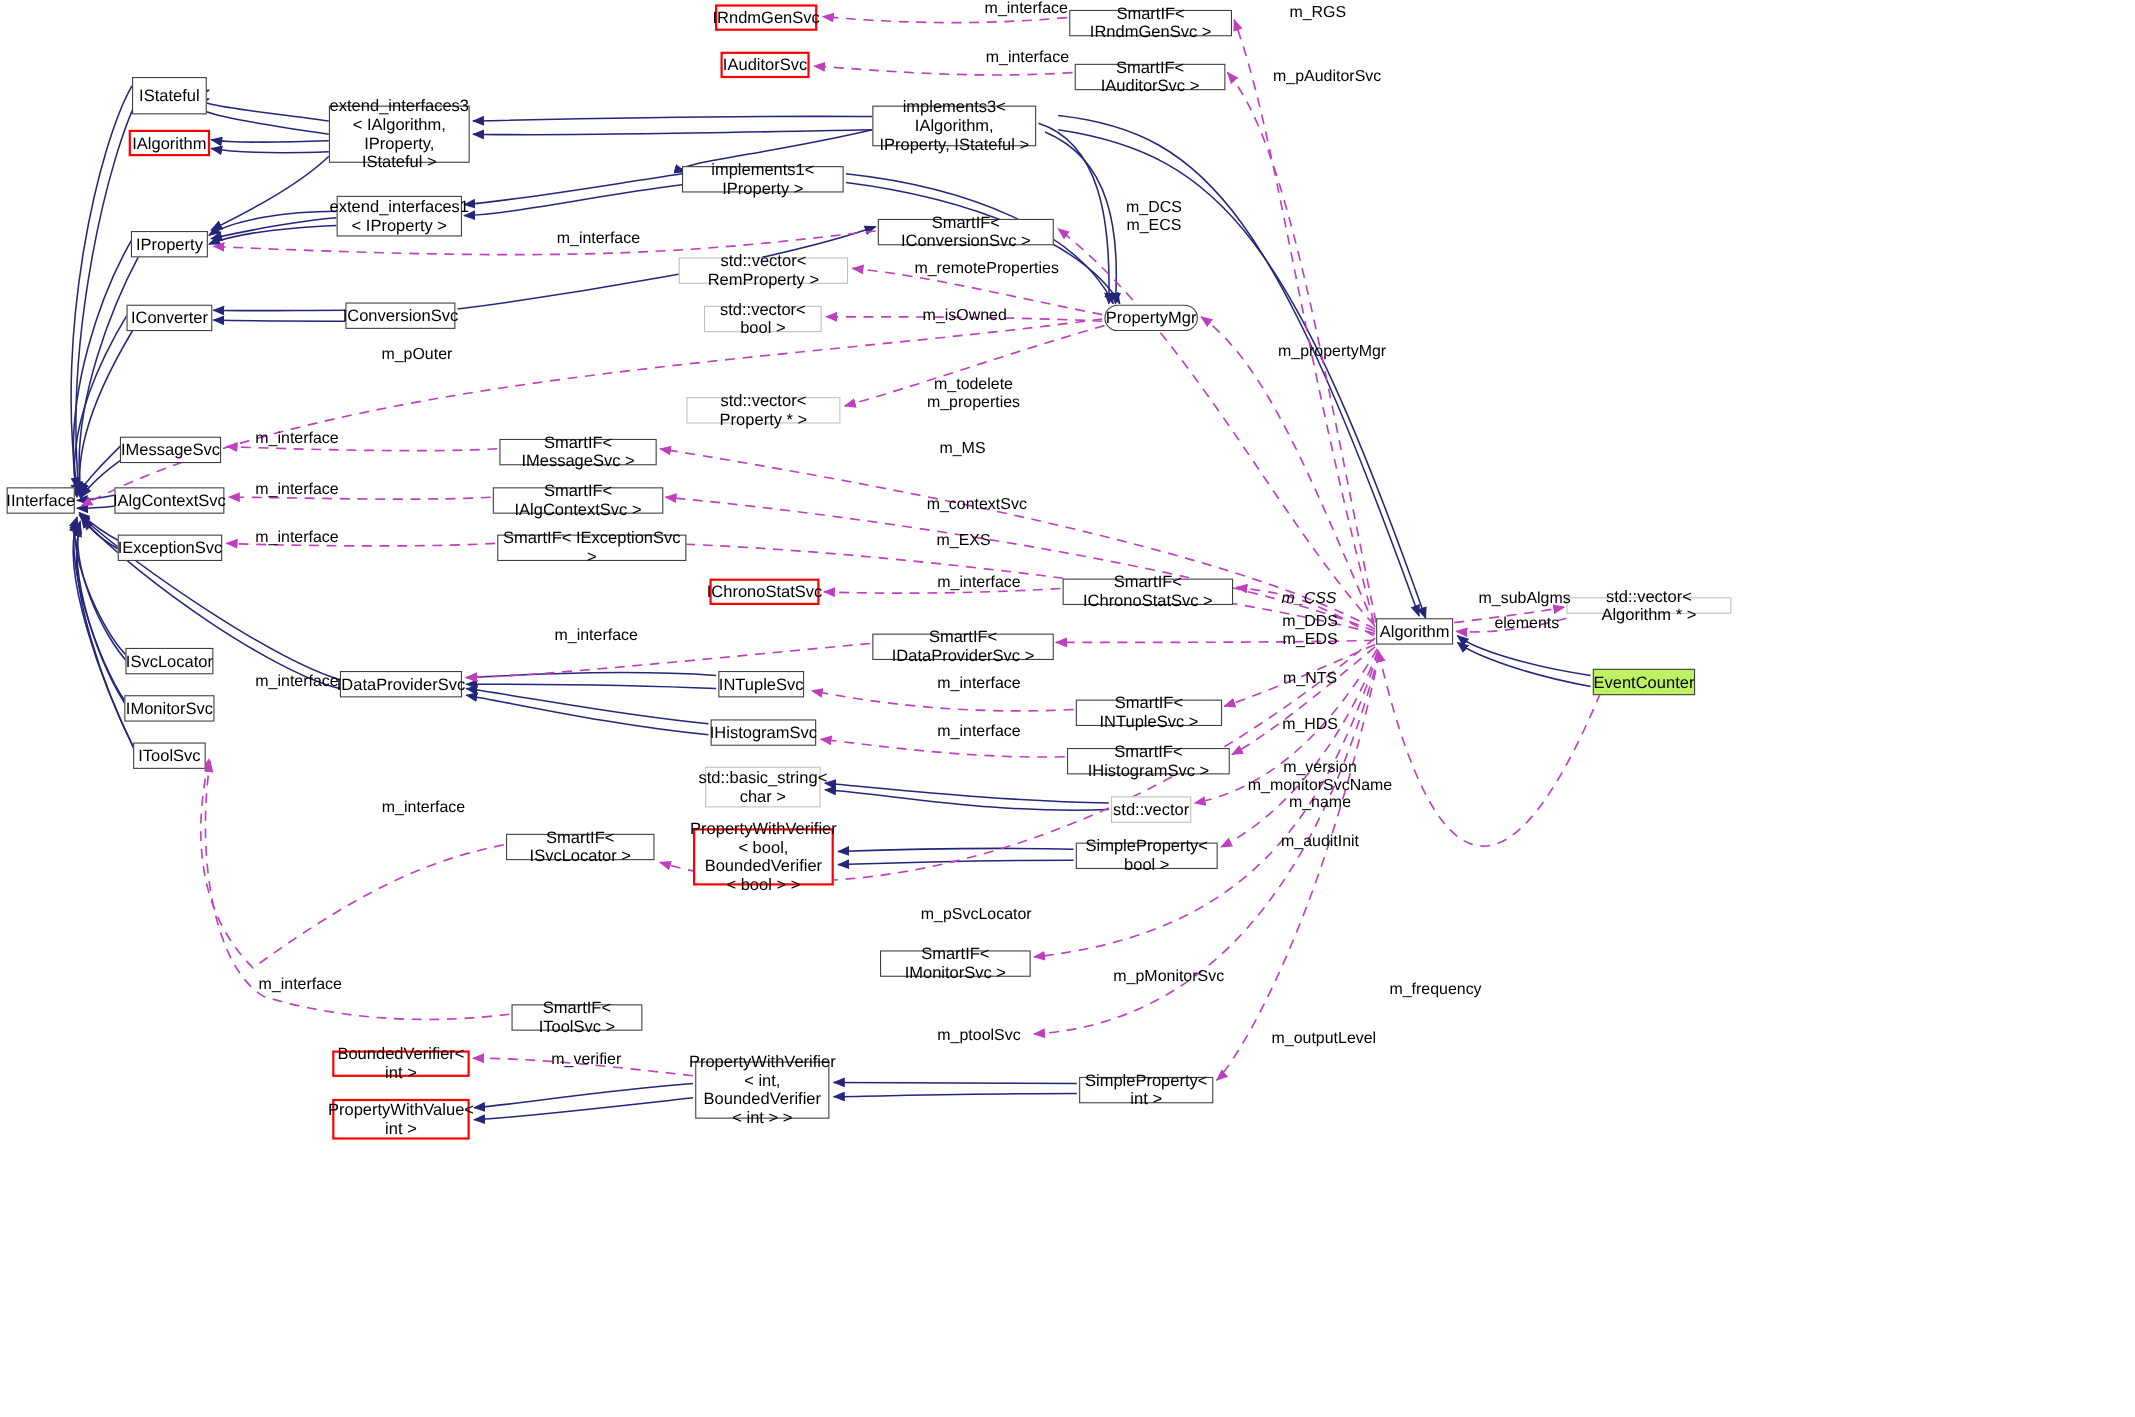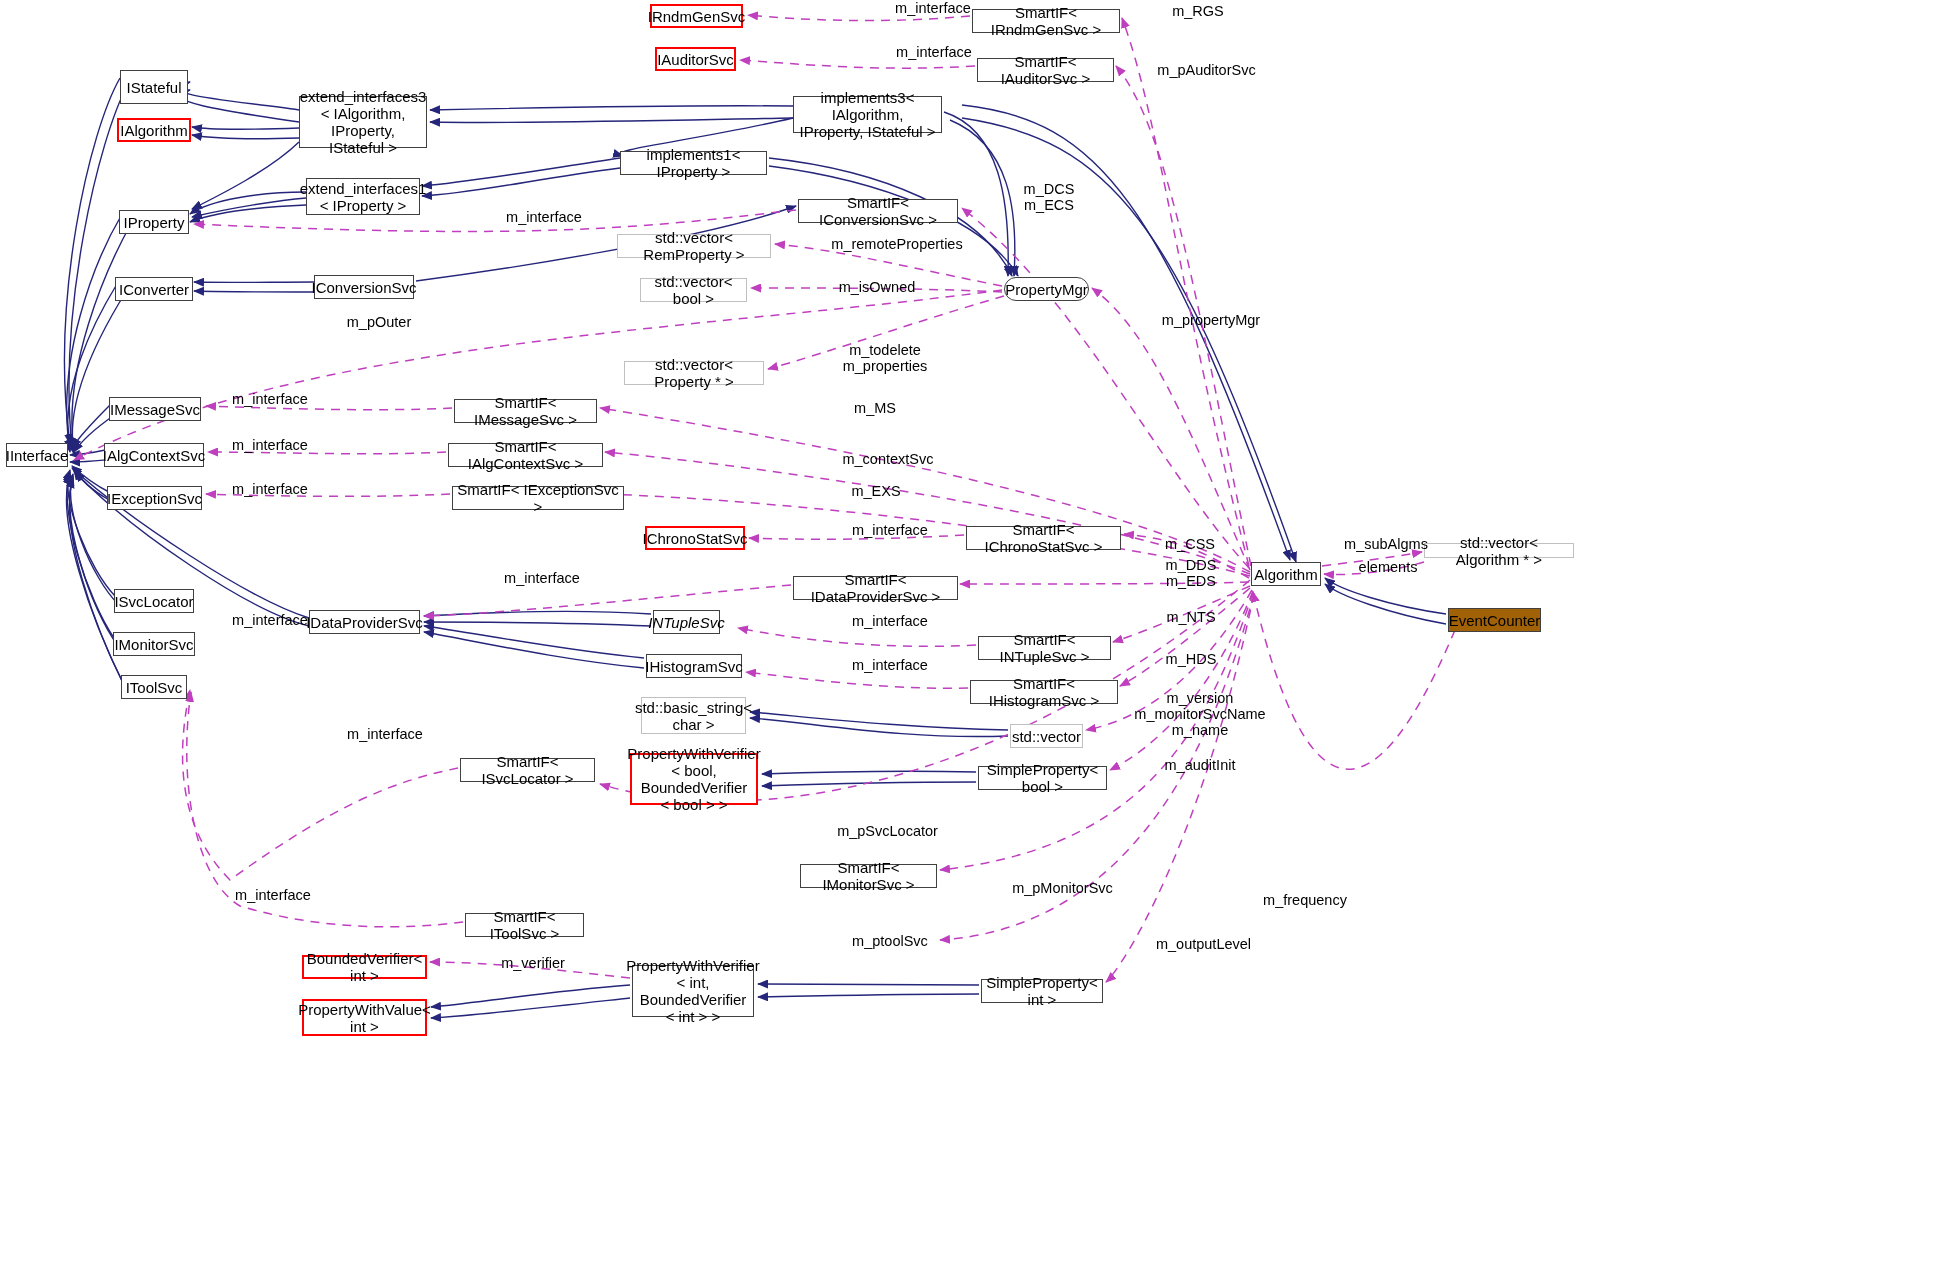--- a/index.html
+++ b/index.html
@@ -16,21 +16,21 @@
     color:#000000;
     background:#ffffff;
     border:1px solid #808080;
     white-space:pre-line;
     padding:1px 4px;
     z-index:5;
   }
   .node.solid{border:1px solid #404040;}
   .node.red{border:2px solid #ff0000;}
   .node.gray{border:1px solid #c0c0c0;background:#ffffff;color:#000;}
-  .node.current{background:#a16207;border:1px solid #404040;}
+  .node.current{background:#bef264;border:1px solid #404040;}
   .elabel{
     position:absolute;
     font-size:14.5px;
     line-height:16px;
     color:#000000;
     white-space:pre-line;
     text-align:center;
     z-index:6;
   }
 </style>
@@ -184,21 +184,21 @@
     <div class="node solid" style="left: 306px; top: 178px; width: 114px; height: 37px;">extend_interfaces1
 &lt; IProperty &gt;</div>
     <div class="node solid" style="left: 314px; top: 275px; width: 100px; height: 24px;">IConversionSvc</div>
     <div class="node solid" style="left: 309px; top: 610px; width: 111px; height: 24px;">IDataProviderSvc</div>
     <div class="node solid" style="left: 793px; top: 96px; width: 149px; height: 37px;">implements3&lt; IAlgorithm,
 IProperty, IStateful &gt;</div>
     <div class="node solid" style="left: 620px; top: 151px; width: 147px; height: 24px;">implements1&lt; IProperty &gt;</div>
     <div class="node red" style="left: 650px; top: 4px; width: 93px; height: 24px;">IRndmGenSvc</div>
     <div class="node red" style="left: 655px; top: 47px; width: 81px; height: 24px;">IAuditorSvc</div>
     <div class="node red" style="left: 645px; top: 526px; width: 100px; height: 24px;">IChronoStatSvc</div>
-    <div class="node solid" style="left: 653px; top: 610px; width: 67px; height: 24px; font-style: italic;">INTupleSvc</div>
+    <div class="node solid" style="left: 653px; top: 610px; width: 78px; height: 24px;">INTupleSvc</div>
     <div class="node solid" style="left: 646px; top: 654px; width: 96px; height: 24px;">IHistogramSvc</div>
     <div class="node solid" style="left: 972px; top: 9px; width: 148px; height: 24px;">SmartIF&lt; IRndmGenSvc &gt;</div>
     <div class="node solid" style="left: 977px; top: 58px; width: 137px; height: 24px;">SmartIF&lt; IAuditorSvc &gt;</div>
     <div class="node solid" style="left: 798px; top: 199px; width: 160px; height: 24px;">SmartIF&lt; IConversionSvc &gt;</div>
     <div class="node gray" style="left: 617px; top: 234px; width: 154px; height: 24px;">std::vector&lt; RemProperty &gt;</div>
     <div class="node gray" style="left: 640px; top: 278px; width: 107px; height: 24px;">std::vector&lt; bool &gt;</div>
     <div class="node gray" style="left: 624px; top: 361px; width: 140px; height: 24px;">std::vector&lt; Property * &gt;</div>
     <div class="node solid" style="left: 1004px; top: 277px; width: 85px; height: 24px; border-radius: 12px;">PropertyMgr</div>
     <div class="node solid" style="left: 454px; top: 399px; width: 143px; height: 24px;">SmartIF&lt; IMessageSvc &gt;</div>
     <div class="node solid" style="left: 448px; top: 443px; width: 155px; height: 24px;">SmartIF&lt; IAlgContextSvc &gt;</div>
@@ -240,21 +240,21 @@
     <div class="elabel" style="left: 334px; top: 314px; width: 90px;">m_pOuter</div>
     <div class="elabel" style="left: 825px; top: 342px; width: 120px;">m_todelete
 m_properties</div>
     <div class="elabel" style="left: 215px; top: 391px; width: 110px;">m_interface</div>
     <div class="elabel" style="left: 845px; top: 400px; width: 60px;">m_MS</div>
     <div class="elabel" style="left: 215px; top: 437px; width: 110px;">m_interface</div>
     <div class="elabel" style="left: 828px; top: 451px; width: 120px;">m_contextSvc</div>
     <div class="elabel" style="left: 215px; top: 481px; width: 110px;">m_interface</div>
     <div class="elabel" style="left: 845px; top: 483px; width: 62px;">m_EXS</div>
     <div class="elabel" style="left: 835px; top: 522px; width: 110px;">m_interface</div>
-    <div class="elabel" style="left: 1160px; top: 536px; width: 60px;">m_CSS</div>
+    <div class="elabel" style="left: 1160px; top: 536px; width: 60px; font-style: italic;">m_CSS</div>
     <div class="elabel" style="left: 1333px; top: 536px; width: 106px;">m_subAlgms</div>
     <div class="elabel" style="left: 487px; top: 570px; width: 110px;">m_interface</div>
     <div class="elabel" style="left: 1161px; top: 557px; width: 60px;">m_DDS
 m_EDS</div>
     <div class="elabel" style="left: 1348px; top: 559px; width: 80px;">elements</div>
     <div class="elabel" style="left: 215px; top: 612px; width: 110px;">m_interface</div>
     <div class="elabel" style="left: 835px; top: 613px; width: 110px;">m_interface</div>
     <div class="elabel" style="left: 1161px; top: 609px; width: 60px;">m_NTS</div>
     <div class="elabel" style="left: 835px; top: 657px; width: 110px;">m_interface</div>
     <div class="elabel" style="left: 1161px; top: 651px; width: 60px;">m_HDS</div>

